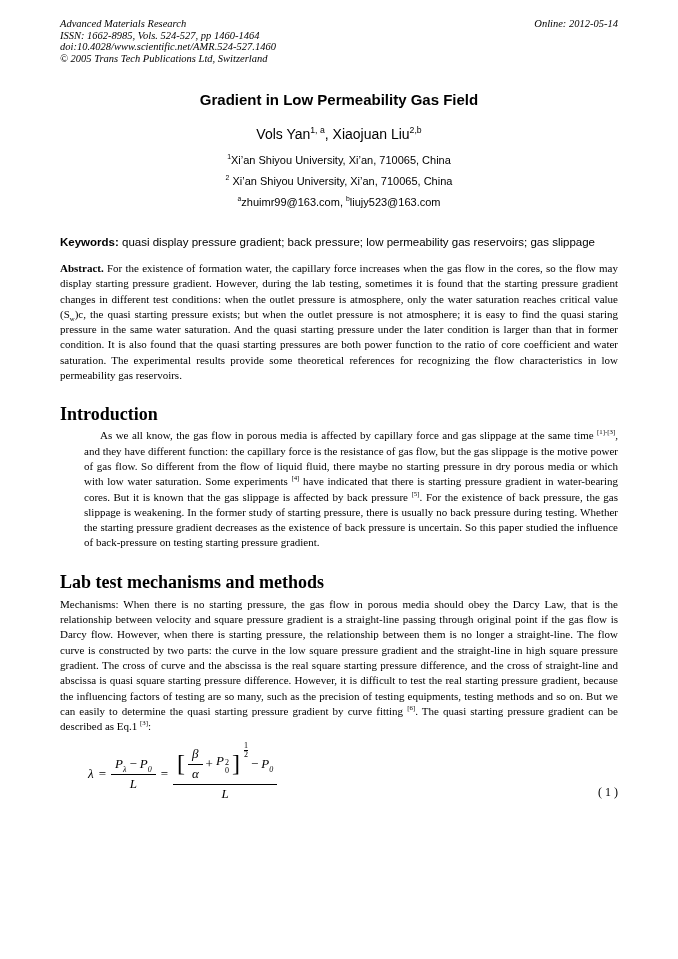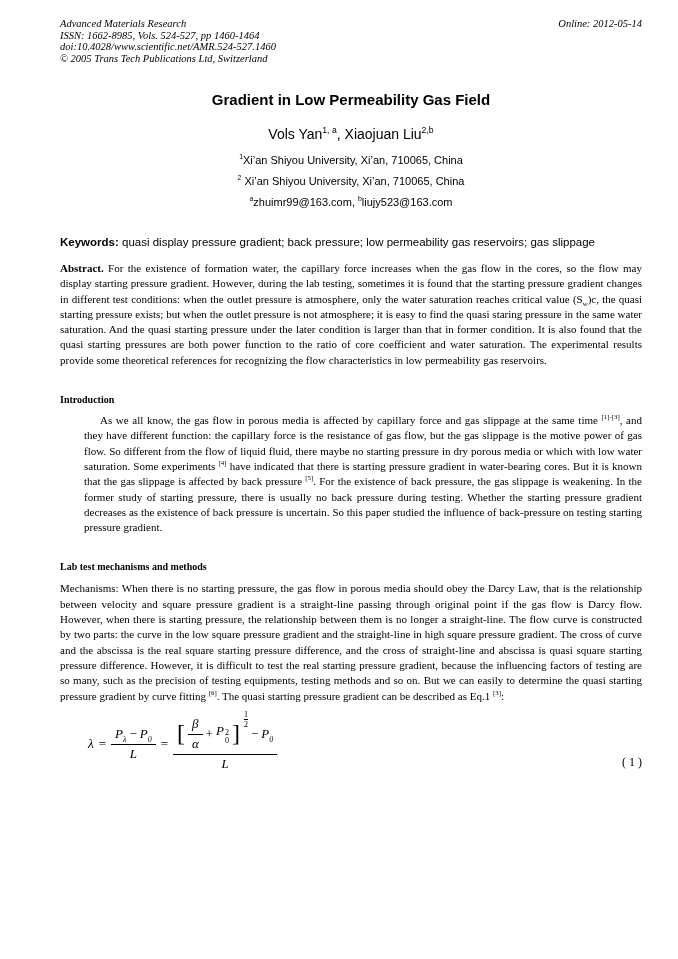--- a/index.html
+++ b/index.html
@@ -3,21 +3,21 @@
 <meta charset="utf-8">
 <style>
   * { margin: 0; padding: 0; box-sizing: border-box; }
   html, body { background: #ffffff; }
   .page {
     width: 678px;
     height: 959px;
     background: #ffffff;
     color: #000000;
     position: relative;
-    padding: 18px 36px 0 60px;
+    padding: 18px 60px 0 60px;
     overflow: hidden;
     font-family: "Liberation Serif", serif;
   }
 
   
   .jheader {
     display: flex;
     justify-content: space-between;
     align-items: flex-start;
     font-family: "Liberation Serif", serif;
@@ -72,21 +72,21 @@
     font-size: 11px;
     line-height: 15.3px;
     text-align: justify;
   }
   .abstract { margin-top: 12px; }
   .abstract .b { font-weight: bold; }
   .sec-heading {
     margin-top: 24px;
     font-family: "Liberation Serif", serif;
     font-weight: bold;
-    font-size: 10px;
+    font-size: 18px;
     line-height: 15px;
   }
   .intro-par { margin-top: 6px; text-indent: 16px; margin-left: 24px; }
   .mech-par { margin-top: 7px; }
 
   
   .equation-row {
     margin: 12px 0 0 28px;
     display: flex;
     align-items: flex-end;

